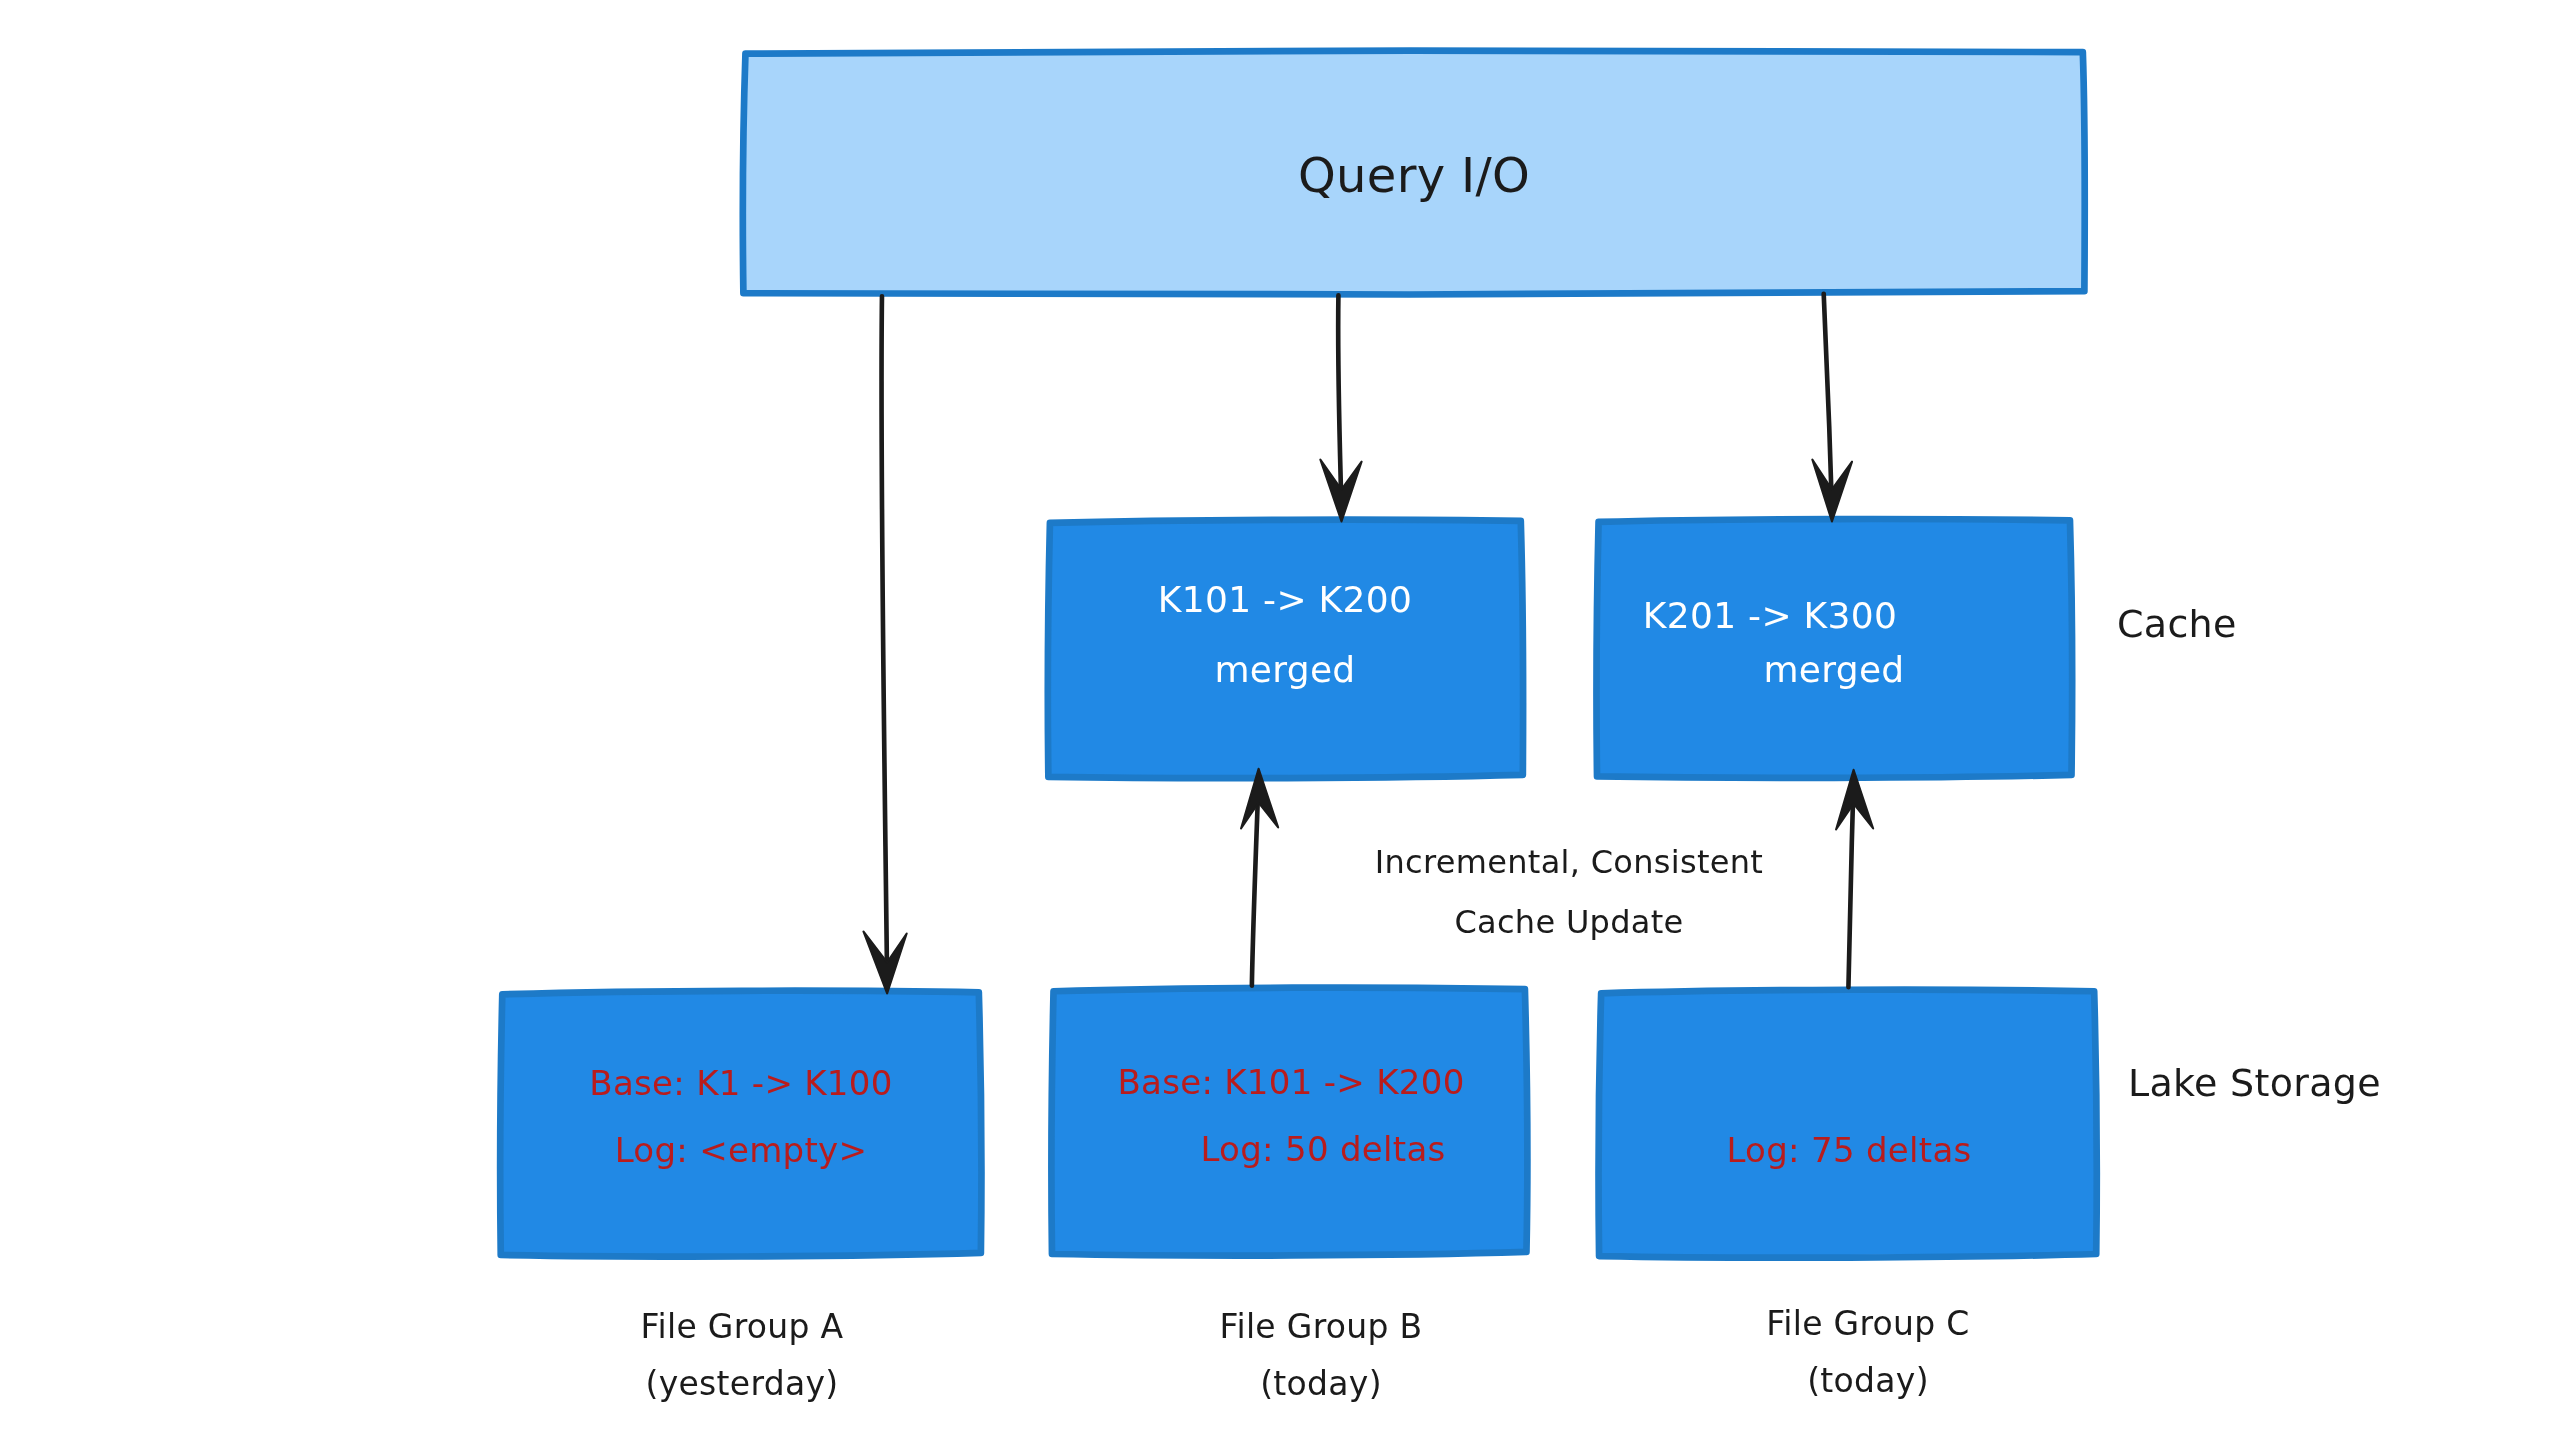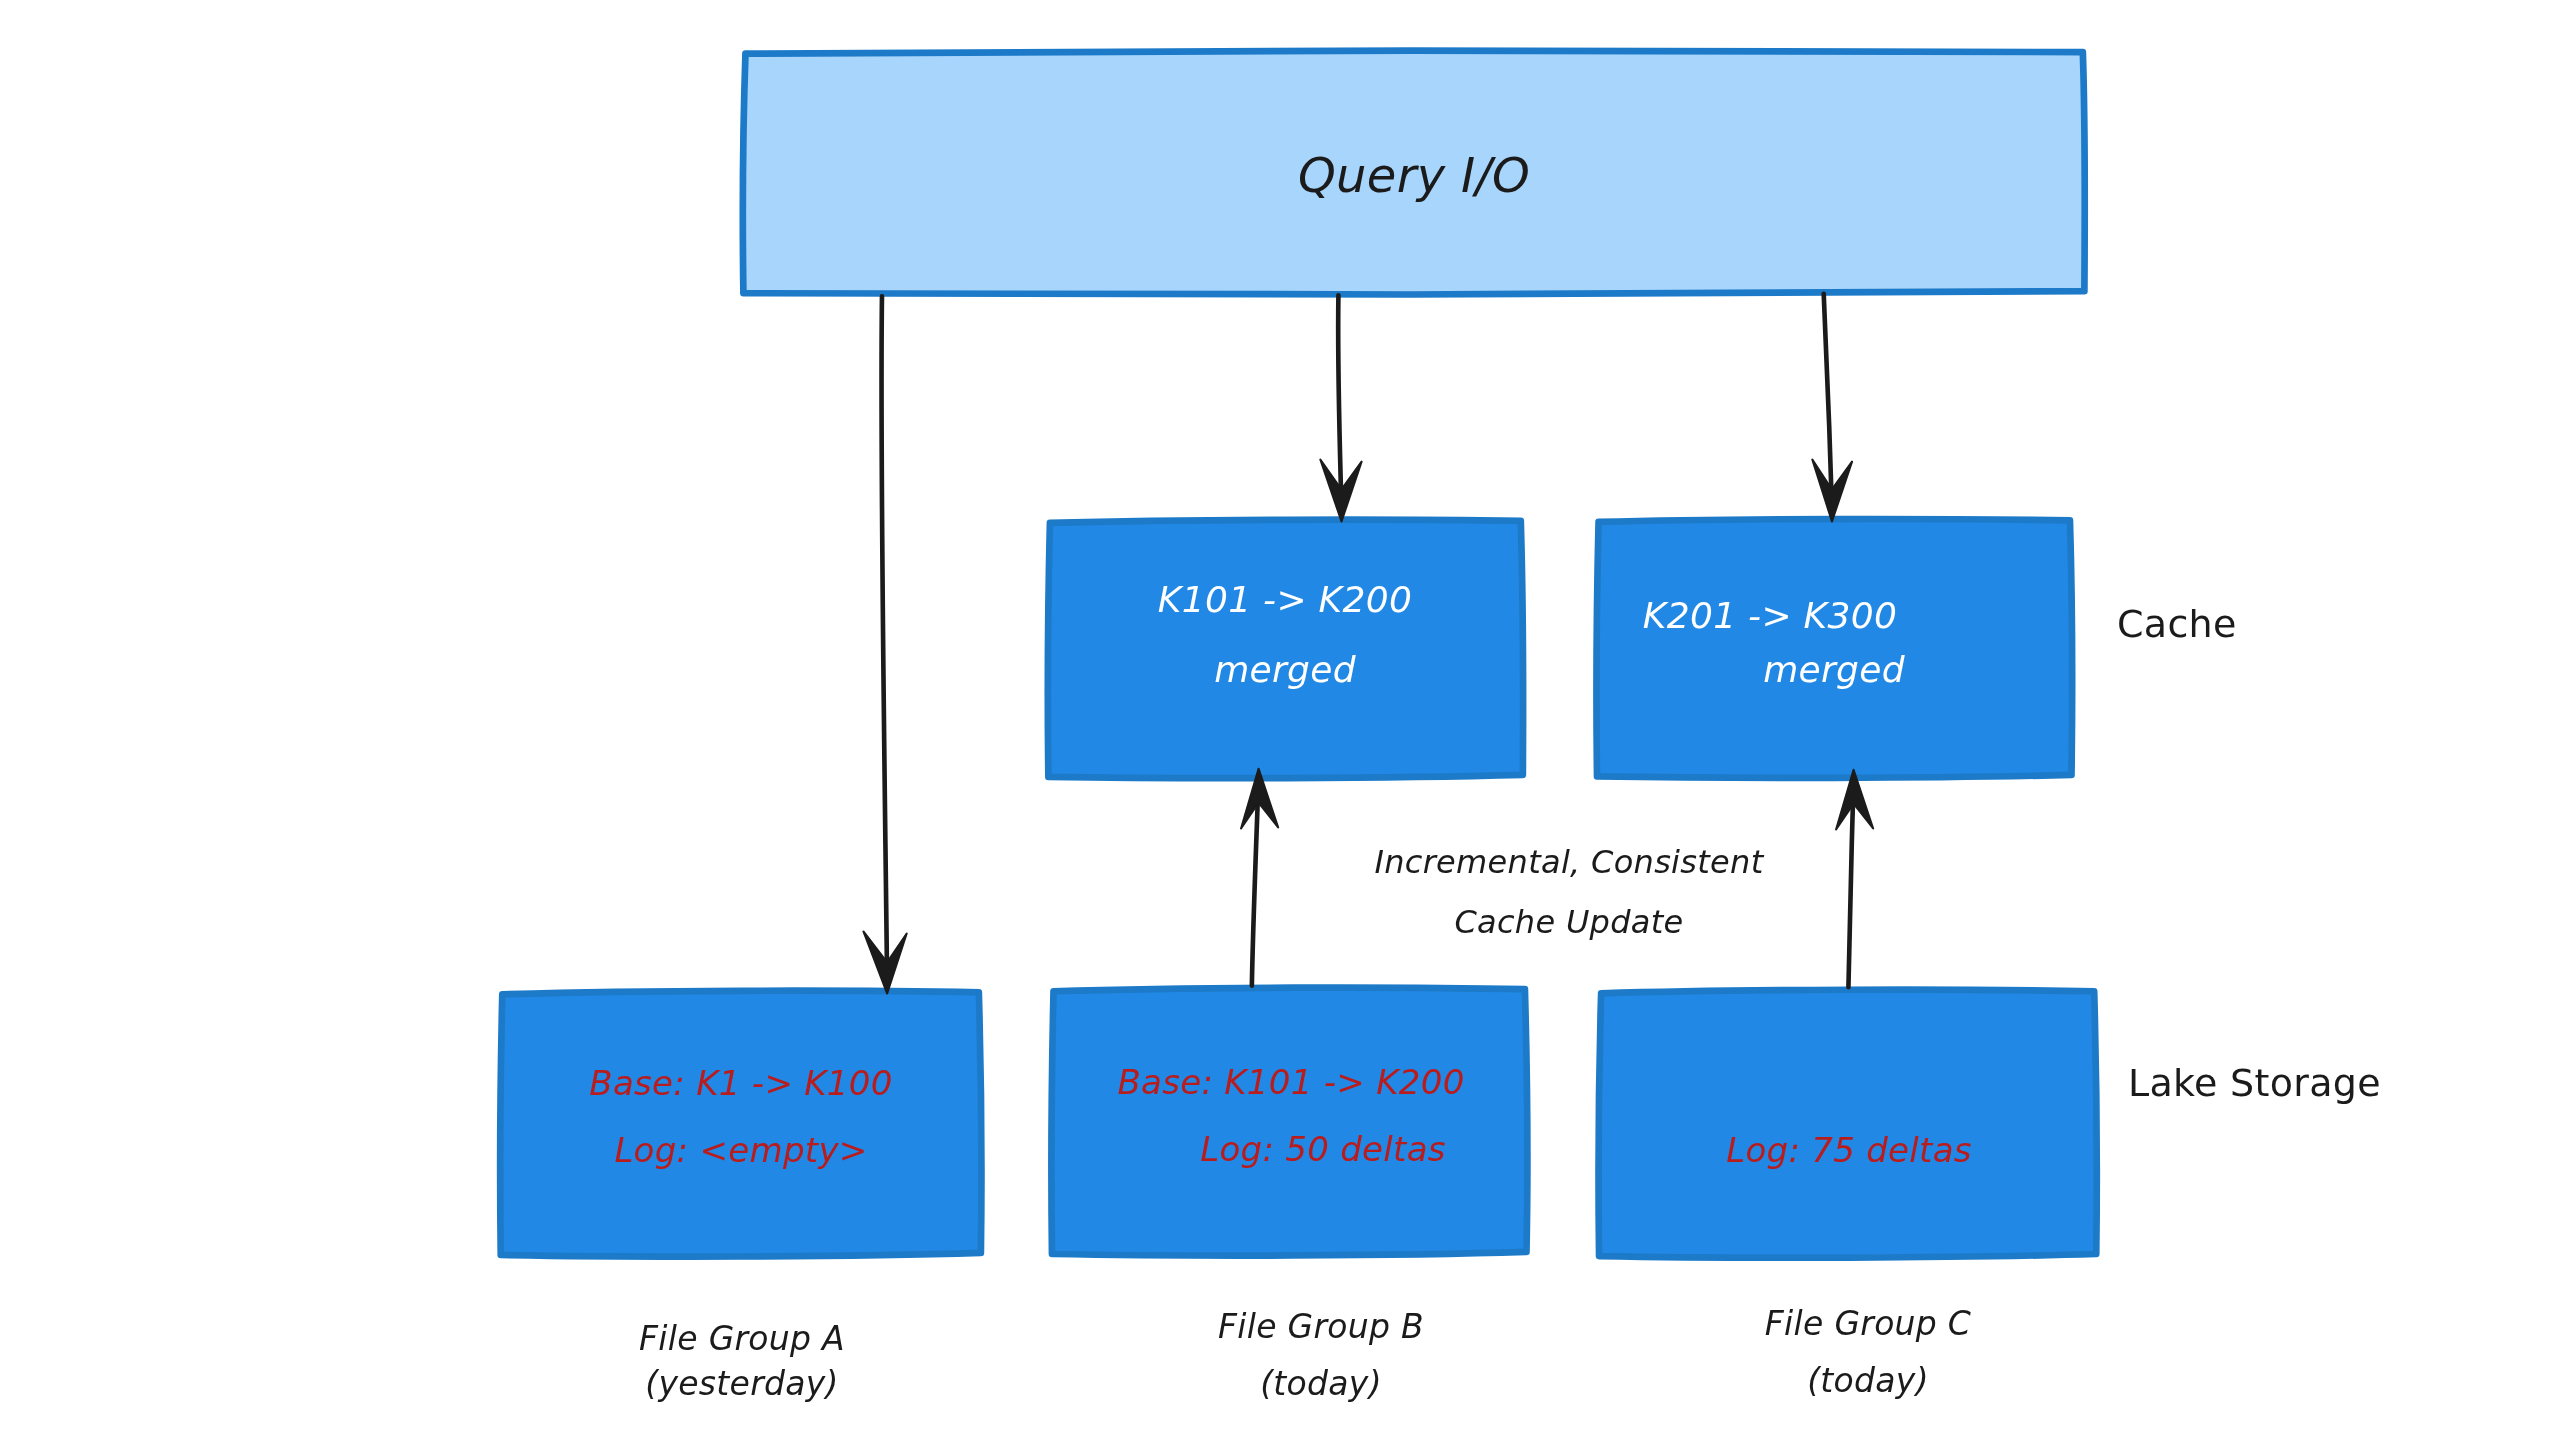--- a/index.html
+++ b/index.html
@@ -42,21 +42,20 @@
     position: absolute;
     font-family: "DejaVu Sans", sans-serif;
     white-space: pre;
     line-height: 1.30;
     letter-spacing: 0.3px;
     pointer-events: none;
   }
   .lbl-center {
     text-align: center;
     transform: translateX(-50%);
-    font-style: italic;
   }
   .title-text {
     color: #1b1b1b;
     font-size: 48px;
     font-weight: 400;
   }
   .box-text-white {
     color: #ffffff;
     font-size: 36px;
     font-weight: 400;
@@ -164,21 +163,21 @@
 
   <div class="lbl lbl-center box-text-white-sm" style="left:1849px; top:1128px;">Log: 75 deltas</div>
 
   <div class="lbl side-label" style="left:2117px; top:600px;">Cache</div>
 
   <div class="lbl side-label" style="left:2128px; top:1059px;">Lake Storage</div>
 
   <div class="lbl lbl-center edge-label" style="left:1569px; top:842px;">Incremental, Consistent</div>
   <div class="lbl lbl-center edge-label" style="left:1569px; top:902px;text-align:right;">Cache Update</div>
 
-  <div class="lbl lbl-center caption" style="left:742px; top:1306px;margin-top:12px;">File Group A</div>
+  <div class="lbl lbl-center caption" style="left:742px; top:1306px;">File Group A</div>
   <div class="lbl lbl-center caption" style="left:742px; top:1363px;">(yesterday)</div>
 
   <div class="lbl lbl-center caption" style="left:1321px; top:1306px;">File Group B</div>
   <div class="lbl lbl-center caption" style="left:1321px; top:1363px;">(today)</div>
 
   <div class="lbl lbl-center caption" style="left:1868px; top:1303px;">File Group C</div>
   <div class="lbl lbl-center caption" style="left:1868px; top:1360px;">(today)</div>
 
 </div>
 

